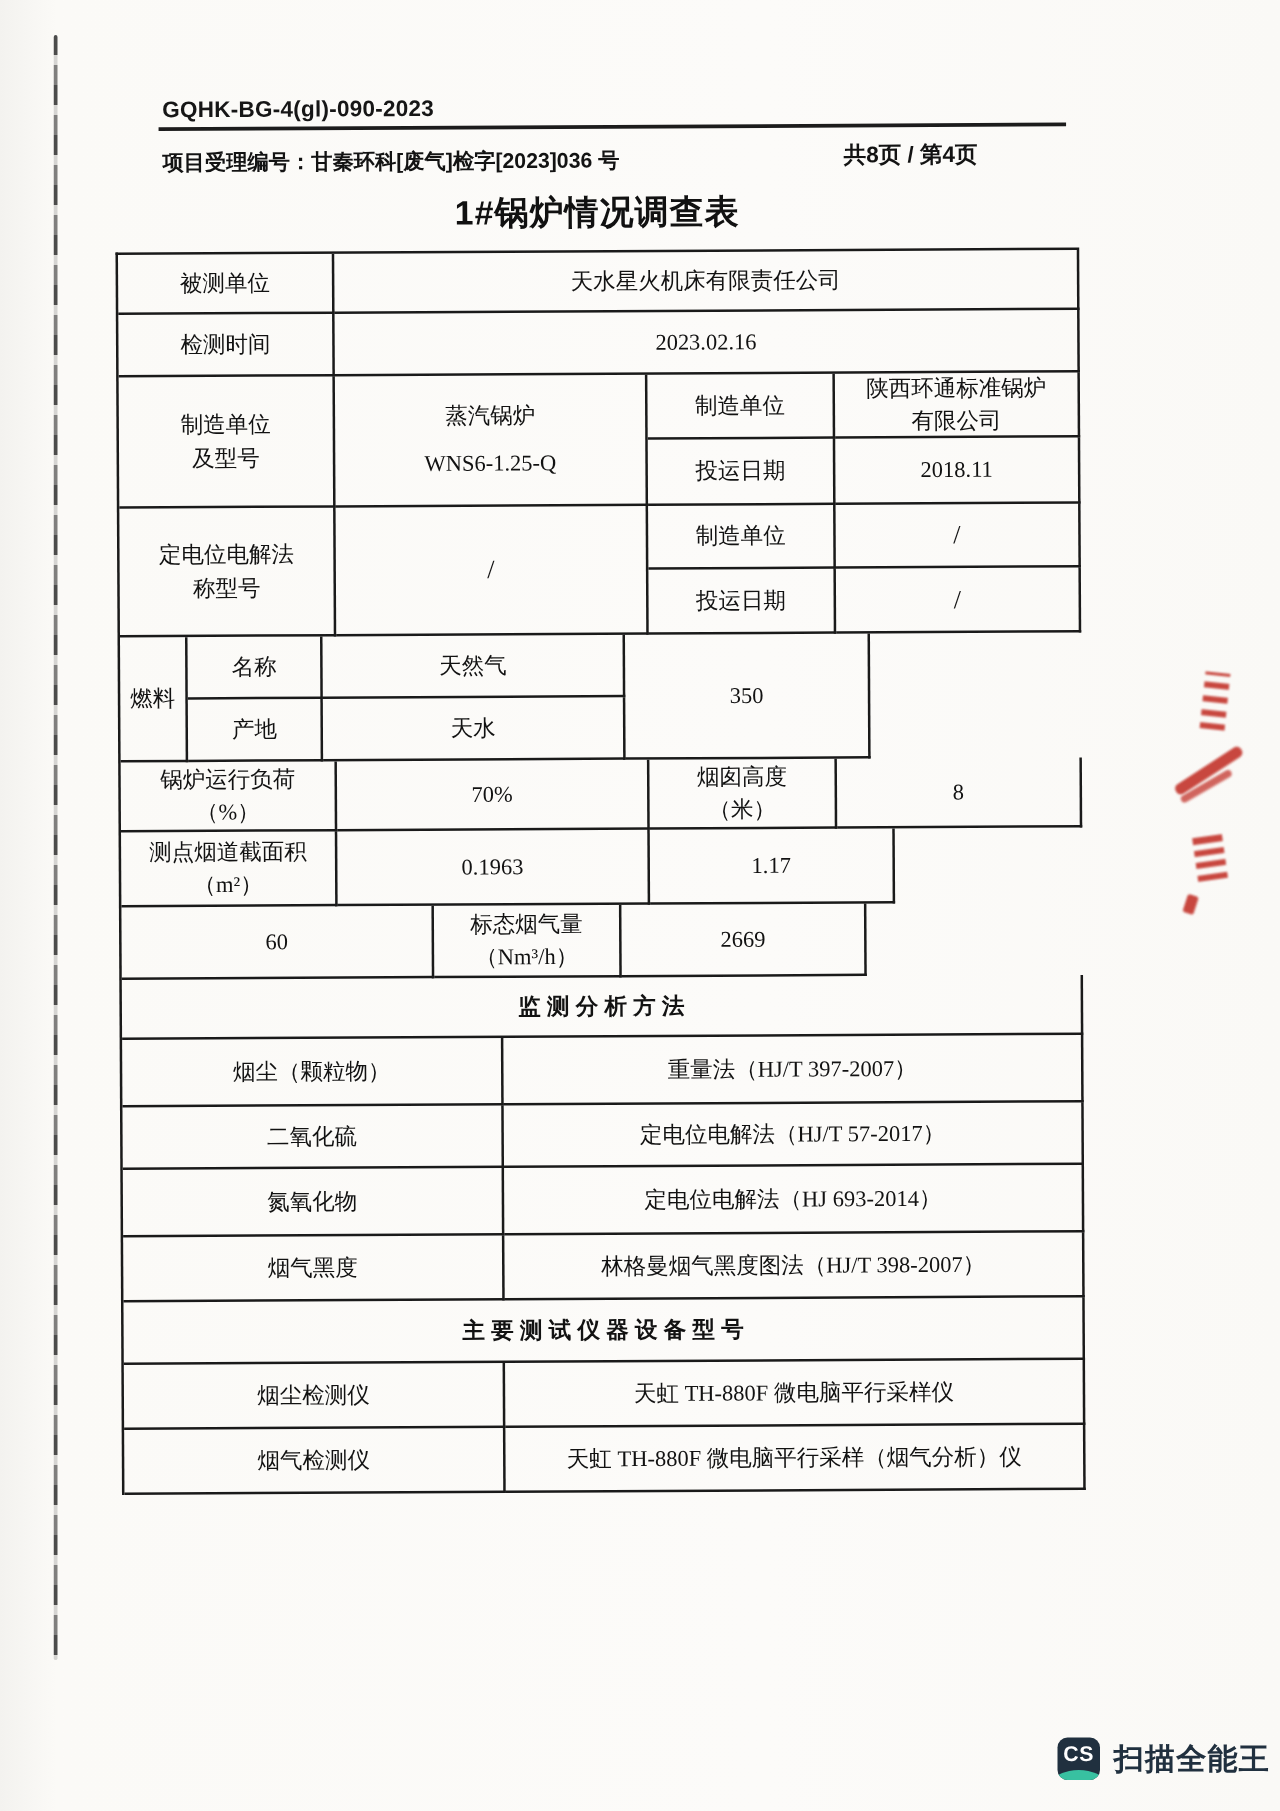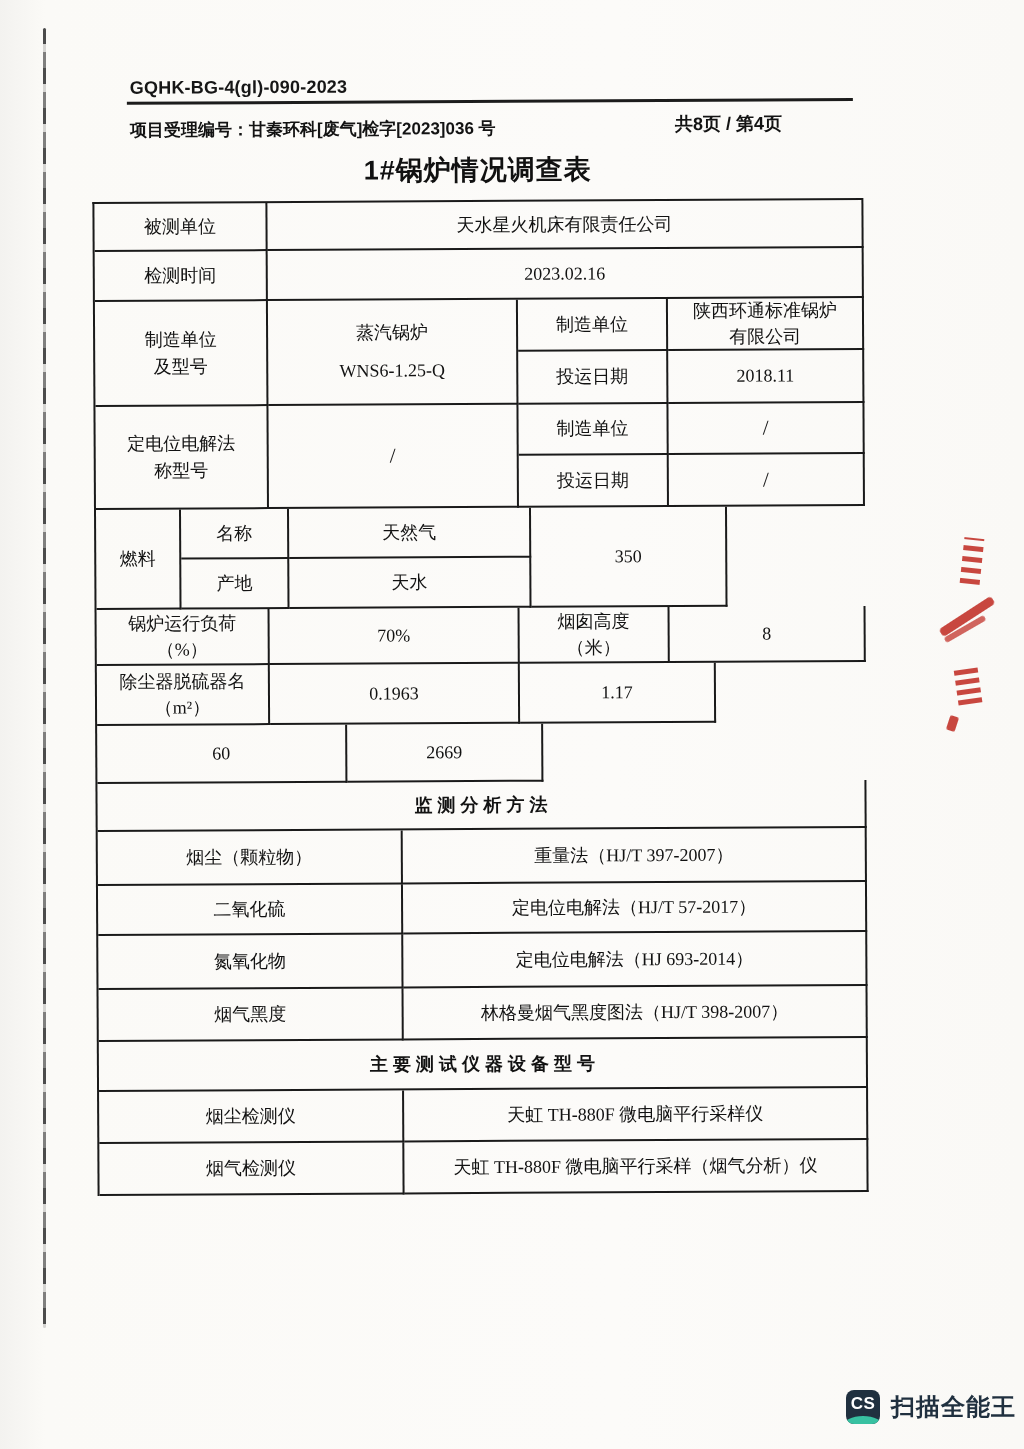--- a/index.html
+++ b/index.html
@@ -28,21 +28,21 @@
   .trow{display:flex;}
   .cell{
     display:flex;align-items:center;justify-content:center;text-align:center;
     border-right:2px solid var(--ink);border-bottom:2px solid var(--ink);
     box-sizing:border-box;white-space:pre-line;
     font-size:18px;line-height:1.45;color:#121212;font-weight:500;
     padding:2px 4px;
   }
   .stack{display:flex;flex-direction:column;}
   .ca{width:173px}.cb{width:250px}.cc{width:150px}.cd{width:196px}
-  .cf1{width:85px}.cf2{width:112px}
+  .cf1{width:54px}.cf2{width:112px}
   .cm1{width:305px}.cm2{width:464px}
   .cfull{width:769px}
   .hdr{font-weight:bold;font-family:"Liberation Sans",sans-serif;font-size:18px;}
   .slash{font-size:21px;font-weight:500;}
   .sp{line-height:2.1;}
 
   
   .scan-line{
     position:absolute;left:43px;top:28px;width:3px;height:1300px;
     background:repeating-linear-gradient(180deg,rgba(45,45,45,.85) 0 16px,rgba(60,60,60,.2) 16px 24px,rgba(45,45,45,.6) 24px 40px);
@@ -157,28 +157,30 @@
     <div class="trow" style="height:56px">
       <div class="cell ca" style="height:56px">锅炉运行负荷
 （%）</div>
       <div class="cell cb" style="height:56px">70%</div>
       <div class="cell cc" style="height:56px">烟囱高度
 （米）</div>
       <div class="cell cd" style="height:56px">8</div>
     </div>
 
     <div class="trow" style="height:60px">
-      <div class="cell ca" style="height:60px">除尘器脱硫器名
+      <div class="cell ca" style="height:60px">测点烟道截面积
 （m²）</div>
       <div class="cell cb" style="height:60px">0.1963</div>
       <div class="cell cd" style="height:60px">1.17</div>
     </div>
 
     <div class="trow" style="height:58px">
       <div class="cell cb" style="height:58px">60</div>
+      <div class="cell cc" style="height:58px">标态烟气量
+（Nm³/h）</div>
       <div class="cell cd" style="height:58px">2669</div>
     </div>
 
     <div class="trow" style="height:48px">
       <div class="cell cfull hdr" style="height:48px">监 测 分 析 方 法</div>
     </div>
 
     <div class="trow" style="height:54px">
       <div class="cell cm1" style="height:54px">烟尘（颗粒物）</div>
       <div class="cell cm2" style="height:54px">重量法（HJ/T 397-2007）</div>

